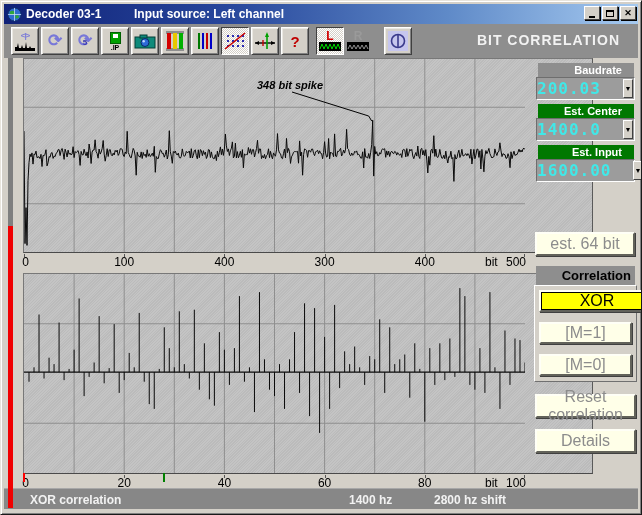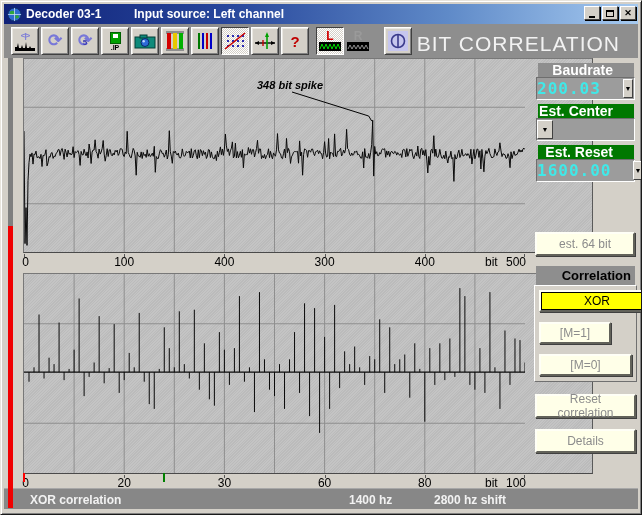--- a/index.html
+++ b/index.html
@@ -39,21 +39,21 @@
     box-shadow:inset 1px 1px 0 #EBE9E3, inset -1px -1px 0 #828282;
     padding:0;display:flex;align-items:center;justify-content:center;flex-direction:column;cursor:default;
   }
   .tbtn.pressed{
     border-color:#404040 #FFFFFF #FFFFFF #404040;box-shadow:none;
     background-image:repeating-conic-gradient(#ffffff 0% 25%, #D4D0C8 0% 50%);
     background-size:2px 2px;
   }
   .tbtn.flat{border-color:#8E8E8E;box-shadow:none;background:#8E8E8E;}
   .toolbar-heading{
-    position:absolute;right:18px;top:8px;font-size:21px;font-weight:normal;
+    position:absolute;right:18px;top:8px;font-size:14px;font-weight:bold;
     color:#F2F2F2;letter-spacing:1px;white-space:nowrap;
   }
   
   .spec-caret{font-size:8px;font-weight:bold;color:#7B7BD8;line-height:7px;letter-spacing:-1px;}
   .glyph-refresh{font-size:17px;font-weight:bold;color:#7878D8;line-height:18px;}
   .glyph-5{position:absolute;font-size:8px;font-weight:bold;color:#3A3AB0;margin-top:3px;}
   .ip-disk{width:11px;height:12px;background:#00A000;border:1px solid #006000;position:relative;}
   .ip-disk::after{content:"";position:absolute;left:2px;top:1px;width:5px;height:4px;background:#fff;}
   .ip-label{font-size:7px;font-weight:bold;color:#000;line-height:7px;}
   .qmark{font-size:15px;font-weight:bold;color:#C00000;}
@@ -71,39 +71,39 @@
   .tickrow{position:absolute;left:22px;width:503px;height:14px;font-size:12px;color:#000;}
   .tickrow .tick-label{position:absolute;top:1px;transform:translateX(-50%);white-space:nowrap;}
   .tickrow .unit-label{position:absolute;top:1px;white-space:nowrap;}
   .tickrow .tickmark{position:absolute;top:0;width:1px;height:3px;background:#555;}
   .tickrow .marker{position:absolute;top:-2px;width:2px;height:9px;}
   .leftstrip-gray{position:absolute;left:7px;top:57px;width:5px;height:168px;background:#7F7F7F;z-index:5;}
   .leftstrip-red{position:absolute;left:7px;top:225px;width:5px;height:282px;background:#F00000;z-index:5;}
   
   .fld-header{
     position:absolute;left:537px;width:96px;height:14px;
-    color:#fff;font-size:14px;font-weight:bold;text-align:right;
-    padding-right:21px;line-height:14px;
+    color:#fff;font-size:11px;font-weight:bold;text-align:right;
+    padding-right:12px;line-height:14px;
   }
   .lcd{
     position:absolute;left:535px;width:99px;height:23px;background:#9C9C9C;
     border:1px solid;border-color:#6E6E6E #FFFFFF #FFFFFF #6E6E6E;
     display:flex;align-items:center;gap:20px;
   }
   .lcd-value{
     flex:1;text-align:right;font-family:"DejaVu Sans Mono",monospace;
     font-size:16px;font-weight:bold;color:#40E8E8;letter-spacing:1px;padding-right:2px;
   }
   .lcd-drop{
     width:16px;height:19px;margin-right:1px;background:#D4D0C8;
     border:1px solid;border-color:#FFFFFF #404040 #404040 #FFFFFF;
     font-size:7px;color:#000;display:flex;align-items:center;justify-content:center;padding:0;cursor:default;
   }
   .sbtn{
-    position:absolute;background:#FFFFE8;color:#8C8C8C;font-size:12px;
+    position:absolute;background:#FFFFE8;color:#8C8C8C;font-size:16px;
     border:2px solid;border-color:#FFFFF6 #62625A #62625A #FFFFF6;
     box-shadow:1px 1px 0 #404040;
     display:flex;align-items:center;justify-content:center;cursor:default;padding:8px;
   }
   .sbtn.active{background:#FFFF00;color:#000;box-shadow:1px 1px 0 #404040, inset 0 0 0 1px #000;}
   .corr-header{
     position:absolute;left:535px;top:265px;width:99px;height:19px;background:#8E8E8E;
     color:#000;font-size:13px;font-weight:bold;text-align:right;padding:2px 4px 0 0;
   }
   .corr-panel{
@@ -395,21 +395,21 @@
         <line x1="495.99" y1="98.107" x2="495.99" y2="66.107" stroke="#0A0A0A" stroke-width="1"></line>
         <line x1="501" y1="98.107" x2="501" y2="88.507" stroke="#0A0A0A" stroke-width="1"></line>
       </svg>
     </div>
   <div id="ticks-bottom" class="tickrow" style="top:474px;">
       <span class="tickmark" style="left: 1px;"></span>
       <span class="tick-label" style="left: 1px; transform: translateX(-25%);">0</span>
       <span class="tickmark" style="left: 101.2px;"></span>
       <span class="tick-label" style="left: 101.2px;">20</span>
       <span class="tickmark" style="left: 201.4px;"></span>
-      <span class="tick-label" style="left: 201.4px;">30</span>
+      <span class="tick-label" style="left: 201.4px;">40</span>
       <span class="tickmark" style="left: 301.6px;"></span>
       <span class="tick-label" style="left: 301.6px;">60</span>
       <span class="tickmark" style="left: 401.8px;"></span>
       <span class="tick-label" style="left: 401.8px;">80</span>
       <span class="tickmark" style="left: 501px;"></span>
       <span class="tick-label" style="left: 502px; transform: translateX(-95%);">100</span>
       <span class="unit-label" style="left: 462px;">bit</span>
       <span class="marker" style="left: 0px; background: rgb(255, 0, 0);"></span>
       <span class="marker" style="left: 140.28px; background: rgb(0, 128, 0);"></span>
     </div>
@@ -417,39 +417,40 @@
   <div class="fld-header" style="top:62px;background:#8E8E8E;">Baudrate</div>
   <div class="lcd" style="top:76px;">
     <span class="lcd-value">200.03</span>
     <button class="lcd-drop">
         <span>▼</span>
       </button>
   </div>
 
   <div class="fld-header" style="top:103px;background:#007800;">Est. Center</div>
   <div class="lcd" style="top:117px;">
+    <span class="lcd-value">1400.0</span>
     <button class="lcd-drop">
         <span>▼</span>
       </button>
   </div>
 
-  <div class="fld-header" style="top:144px;background:#007800;">Est. Reset</div>
+  <div class="fld-header" style="top:144px;background:#007800;">Est. Input</div>
   <div class="lcd" style="top:158px;">
     <span class="lcd-value">1600.00</span>
     <button class="lcd-drop">
         <span>▼</span>
       </button>
   </div>
 
   <button class="sbtn" style="left:534px;top:231px;width:100px;height:24px;">est. 64 bit</button>
 
   <div class="corr-header">Correlation</div>
   <div class="corr-panel"></div>
   <button class="sbtn active" style="left:538px;top:289px;width:116px;height:22px;z-index:2;">XOR</button>
-  <button class="sbtn" style="left:538px;top:321px;width:72px;height:22px;z-index:2;text-align:right;">[M=1]</button>
+  <button class="sbtn" style="left:538px;top:321px;width:93px;height:22px;z-index:2;text-align:right;">[M=1]</button>
   <button class="sbtn" style="left:538px;top:353px;width:93px;height:22px;z-index:2;">[M=0]</button>
 
   <button class="sbtn" style="left:534px;top:393px;width:101px;height:24px;">Reset correlation</button>
   <button class="sbtn" style="left:534px;top:428px;width:101px;height:24px;">Details</button>
 
   <div class="statusbar">
     <span style="left:26px;">XOR correlation</span>
     <span style="left:345px;">1400 hz</span>
     <span style="left:430px;">2800 hz shift</span>
   </div>

